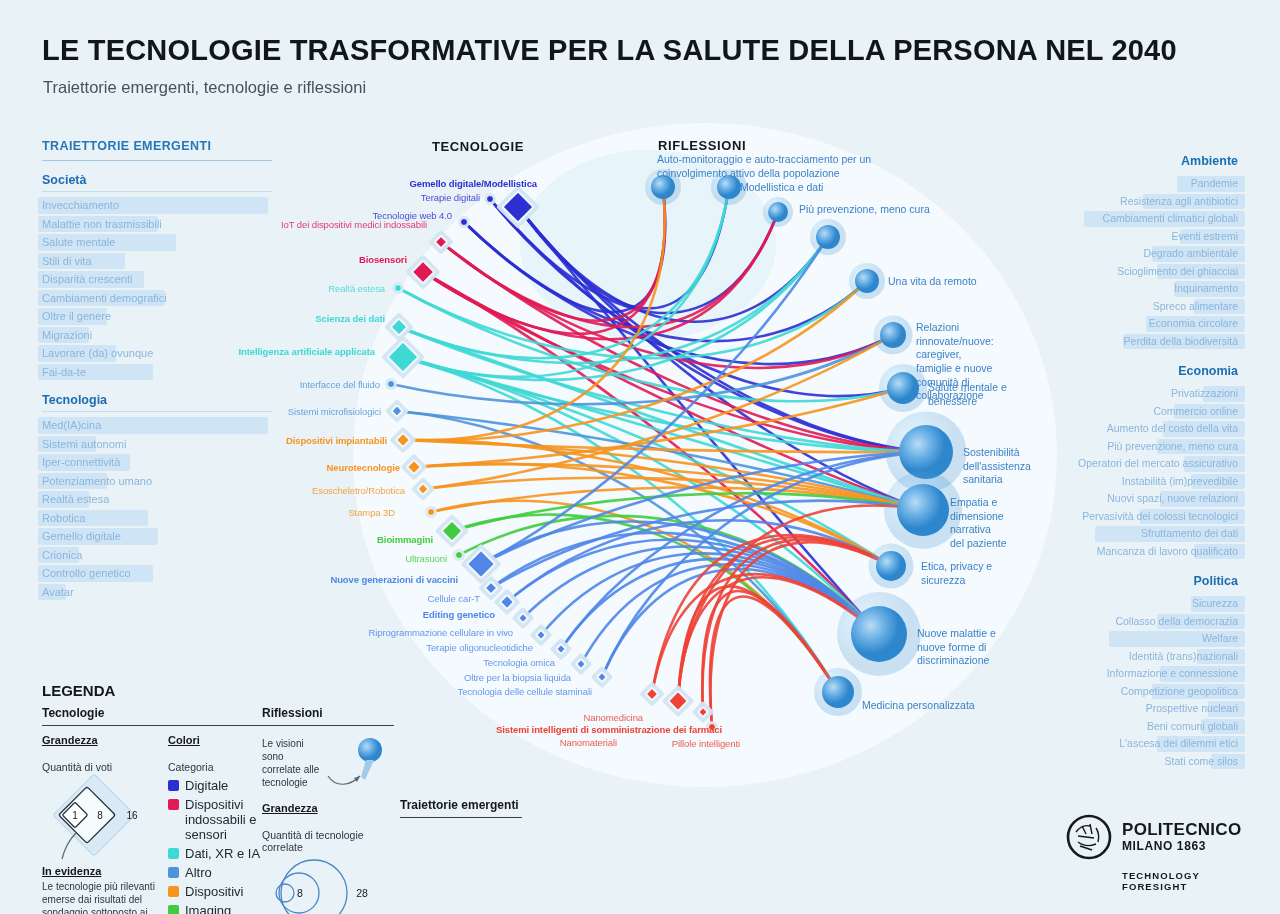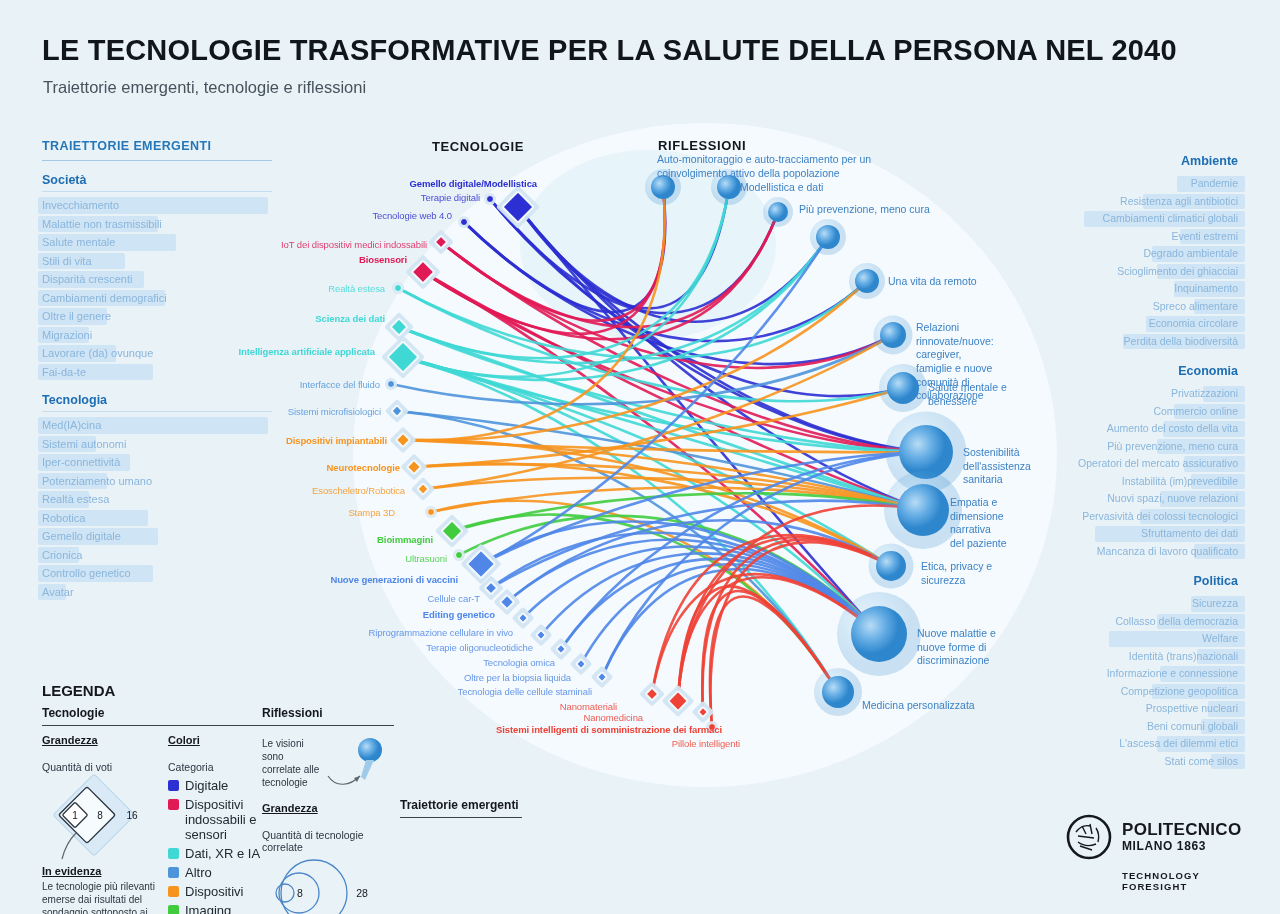--- a/index.html
+++ b/index.html
@@ -322,42 +322,42 @@
         <circle cx="712" cy="727" r="3.5" fill="#ef4136" stroke="#f2f8fc" stroke-width="1"></circle>
       </g>
     </svg>
 
   <div class="col-header tech-header">TECNOLOGIE</div>
   <div class="col-header refl-header">RIFLESSIONI</div>
   <div class="labels-layer" id="tech-labels">
       <div class="tech-label b" style="left: 537px; top: 183px; color: rgb(44, 47, 209);">Gemello digitale/Modellistica</div>
       <div class="tech-label" style="left: 480px; top: 197px; color: rgb(44, 47, 209); opacity: 0.85;">Terapie digitali</div>
       <div class="tech-label" style="left: 452px; top: 215px; color: rgb(44, 47, 209); opacity: 0.85;">Tecnologie web 4.0</div>
-      <div class="tech-label" style="left: 427px; top: 244px; color: rgb(225, 26, 85); opacity: 0.85; padding-left: 20px;">IoT dei dispositivi medici indossabili</div>
+      <div class="tech-label" style="left: 427px; top: 224px; color: rgb(225, 26, 85); opacity: 0.85; padding-left: 20px;">IoT dei dispositivi medici indossabili</div>
       <div class="tech-label b" style="left: 407px; top: 259px; color: rgb(225, 26, 85);">Biosensori</div>
       <div class="tech-label" style="left: 385px; top: 288px; color: rgb(63, 216, 213); opacity: 0.85;">Realtà estesa</div>
       <div class="tech-label b" style="left: 385px; top: 318px; color: rgb(63, 216, 213);">Scienza dei dati</div>
       <div class="tech-label b" style="left: 375px; top: 351px; color: rgb(63, 216, 213);">Intelligenza artificiale applicata</div>
       <div class="tech-label" style="left: 380px; top: 384px; color: rgb(79, 147, 219); opacity: 0.85;">Interfacce del fluido</div>
       <div class="tech-label" style="left: 381px; top: 411px; color: rgb(79, 147, 219); opacity: 0.85;">Sistemi microfisiologici</div>
       <div class="tech-label b" style="left: 387px; top: 440px; color: rgb(247, 148, 30);">Dispositivi impiantabili</div>
       <div class="tech-label b" style="left: 400px; top: 467px; color: rgb(247, 148, 30);">Neurotecnologie</div>
       <div class="tech-label" style="left: 405px; top: 490px; color: rgb(247, 148, 30); opacity: 0.85;">Esoscheletro/Robotica</div>
       <div class="tech-label" style="left: 395px; top: 512px; color: rgb(247, 148, 30); opacity: 0.85;">Stampa 3D</div>
       <div class="tech-label b" style="left: 433px; top: 539px; color: rgb(65, 204, 63);">Bioimmagini</div>
       <div class="tech-label" style="left: 447px; top: 558px; color: rgb(65, 204, 63); opacity: 0.85;">Ultrasuoni</div>
       <div class="tech-label b" style="left: 458px; top: 579px; color: rgb(79, 134, 232);">Nuove generazioni di vaccini</div>
       <div class="tech-label" style="left: 480px; top: 598px; color: rgb(79, 134, 232); opacity: 0.85;">Cellule car-T</div>
       <div class="tech-label b" style="left: 495px; top: 614px; color: rgb(79, 134, 232);">Editing genetico</div>
       <div class="tech-label" style="left: 513px; top: 632px; color: rgb(79, 134, 232); opacity: 0.85;">Riprogrammazione cellulare in vivo</div>
       <div class="tech-label" style="left: 533px; top: 647px; color: rgb(79, 134, 232); opacity: 0.85;">Terapie oligonucleotidiche</div>
       <div class="tech-label" style="left: 555px; top: 662px; color: rgb(79, 134, 232); opacity: 0.85;">Tecnologia omica</div>
       <div class="tech-label" style="left: 571px; top: 677px; color: rgb(79, 134, 232); opacity: 0.85;">Oltre per la biopsia liquida</div>
       <div class="tech-label" style="left: 592px; top: 691px; color: rgb(79, 134, 232); opacity: 0.85;">Tecnologia delle cellule staminali</div>
-      <div class="tech-label" style="left: 617px; top: 706px; color: rgb(239, 65, 54); opacity: 0.85;">Nanomateriali</div>
+      <div class="tech-label" style="left: 617px; top: 742px; color: rgb(239, 65, 54); opacity: 0.85;">Nanomateriali</div>
       <div class="tech-label" style="left: 643px; top: 717px; color: rgb(239, 65, 54); opacity: 0.85;">Nanomedicina</div>
       <div class="tech-label b" style="left: 722px; top: 729px; color: rgb(239, 65, 54);">Sistemi intelligenti di somministrazione dei farmaci</div>
       <div class="tech-label" style="left: 740px; top: 743px; color: rgb(239, 65, 54); opacity: 0.85;">Pillole intelligenti</div>
     </div>
   <div class="labels-layer" id="refl-labels">
       <div class="refl-label" style="left: 657px; top: 153px;">Auto-monitoraggio e auto-tracciamento per un
 coinvolgimento attivo della popolazione</div>
       <div class="refl-label" style="left: 740px; top: 181px;">Modellistica e dati</div>
       <div class="refl-label" style="left: 799px; top: 203px;">Più prevenzione, meno cura</div>
       <div class="refl-label" style="left: 888px; top: 275px;">Una vita da remoto</div>

